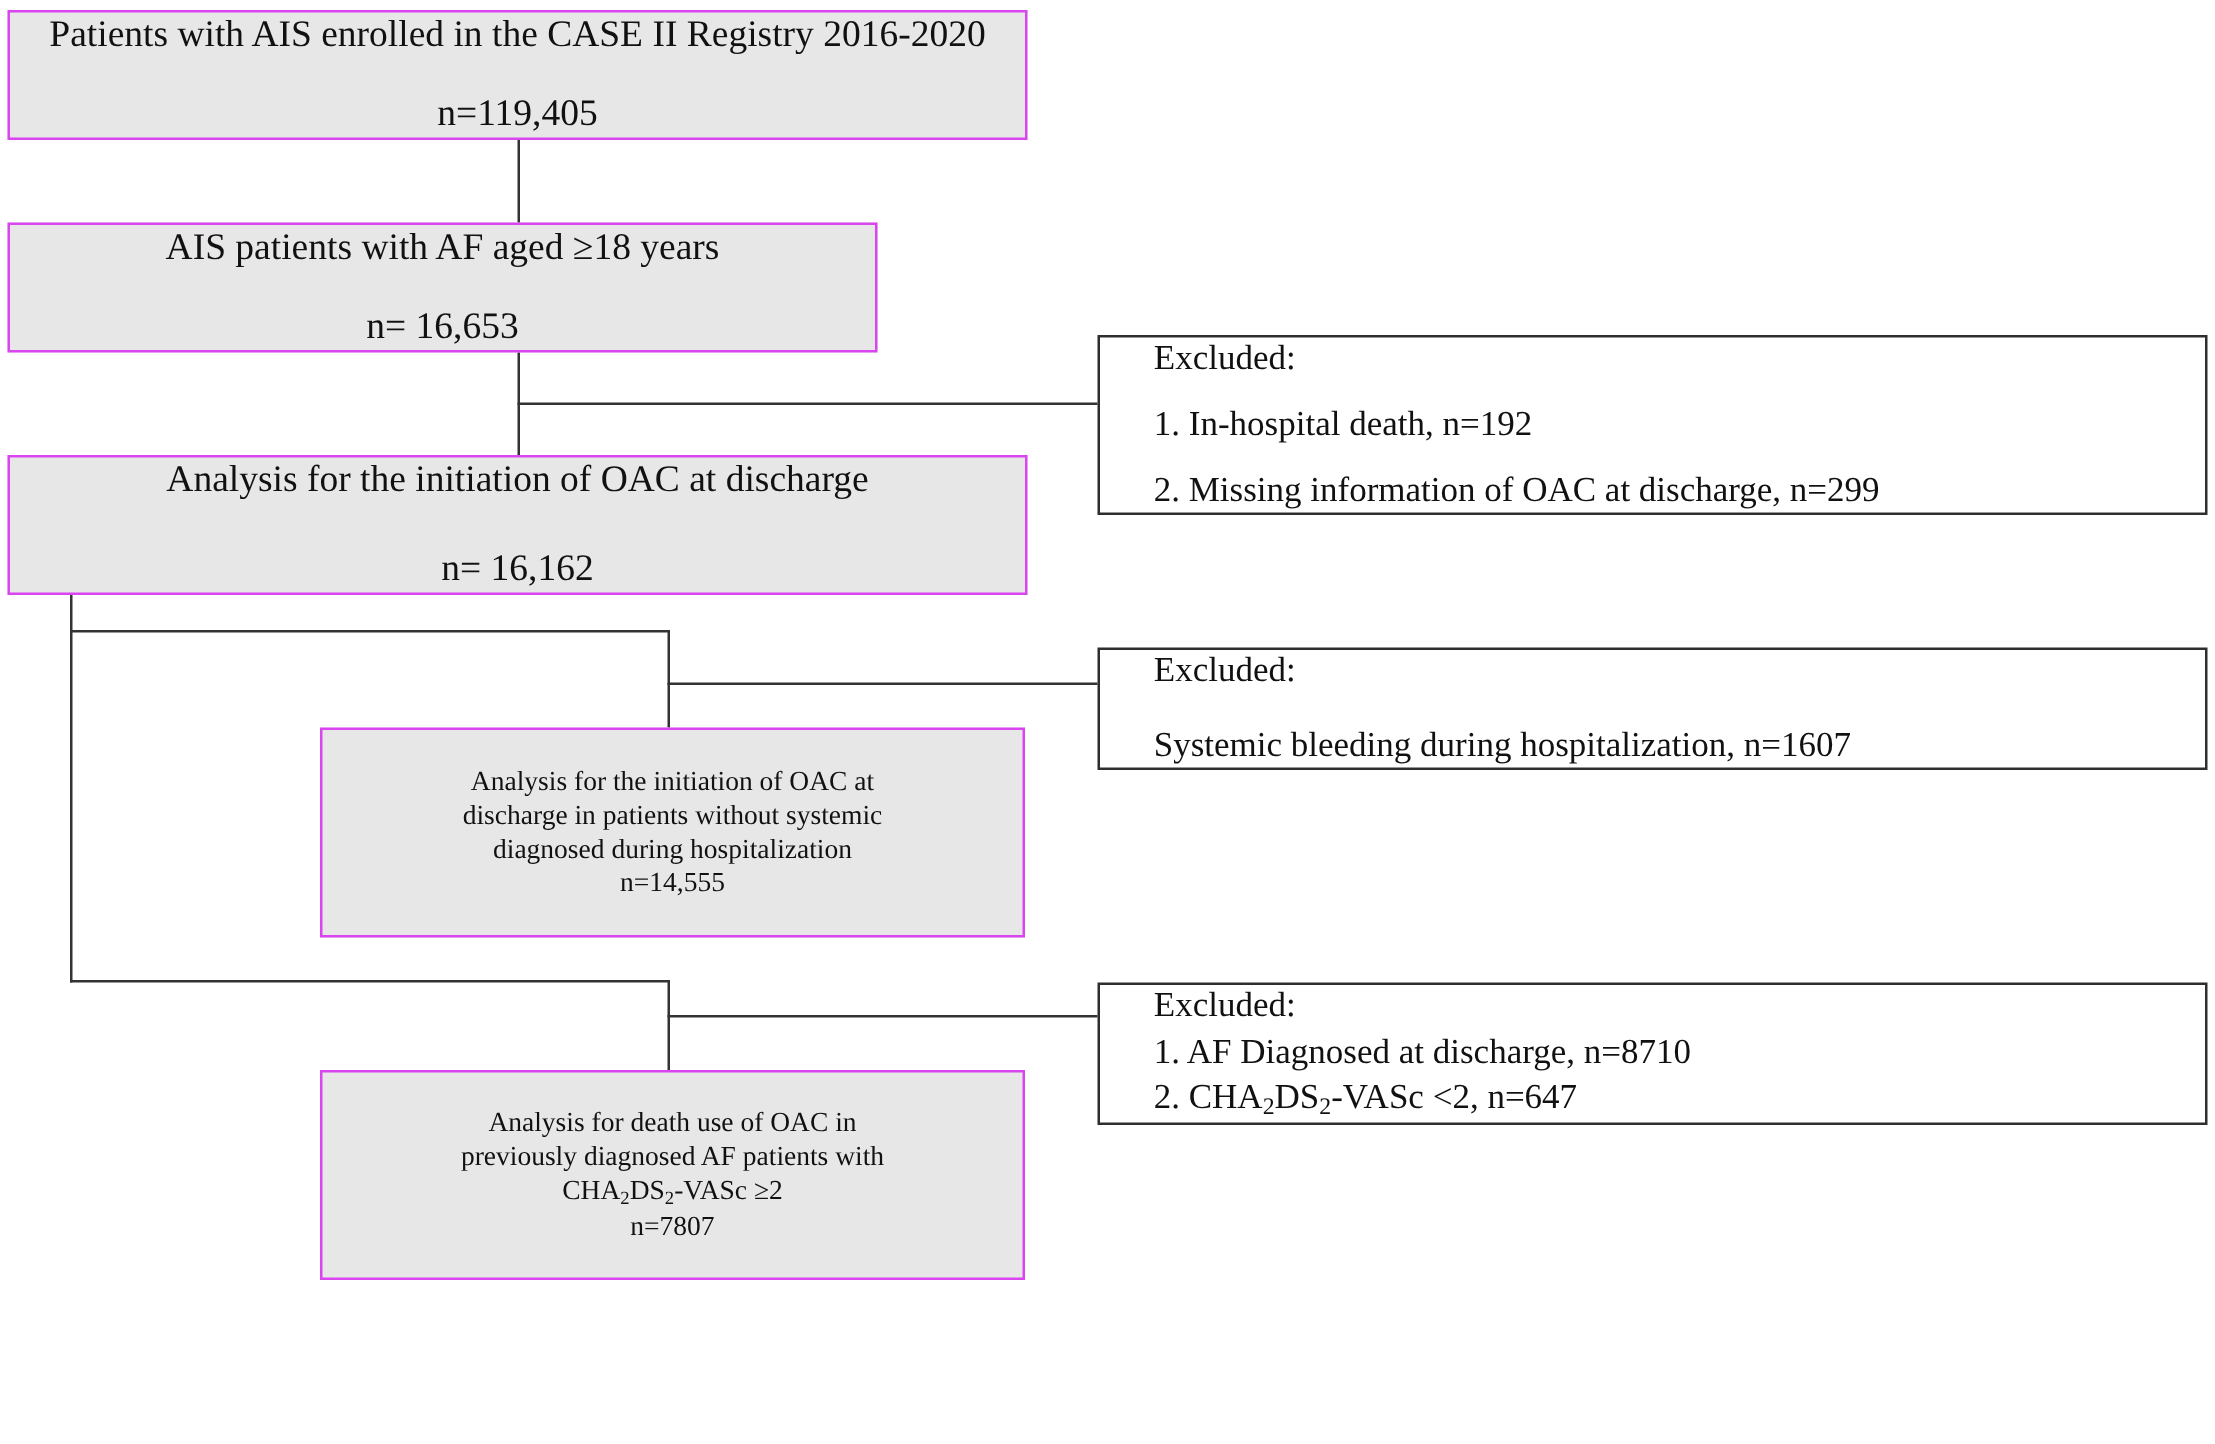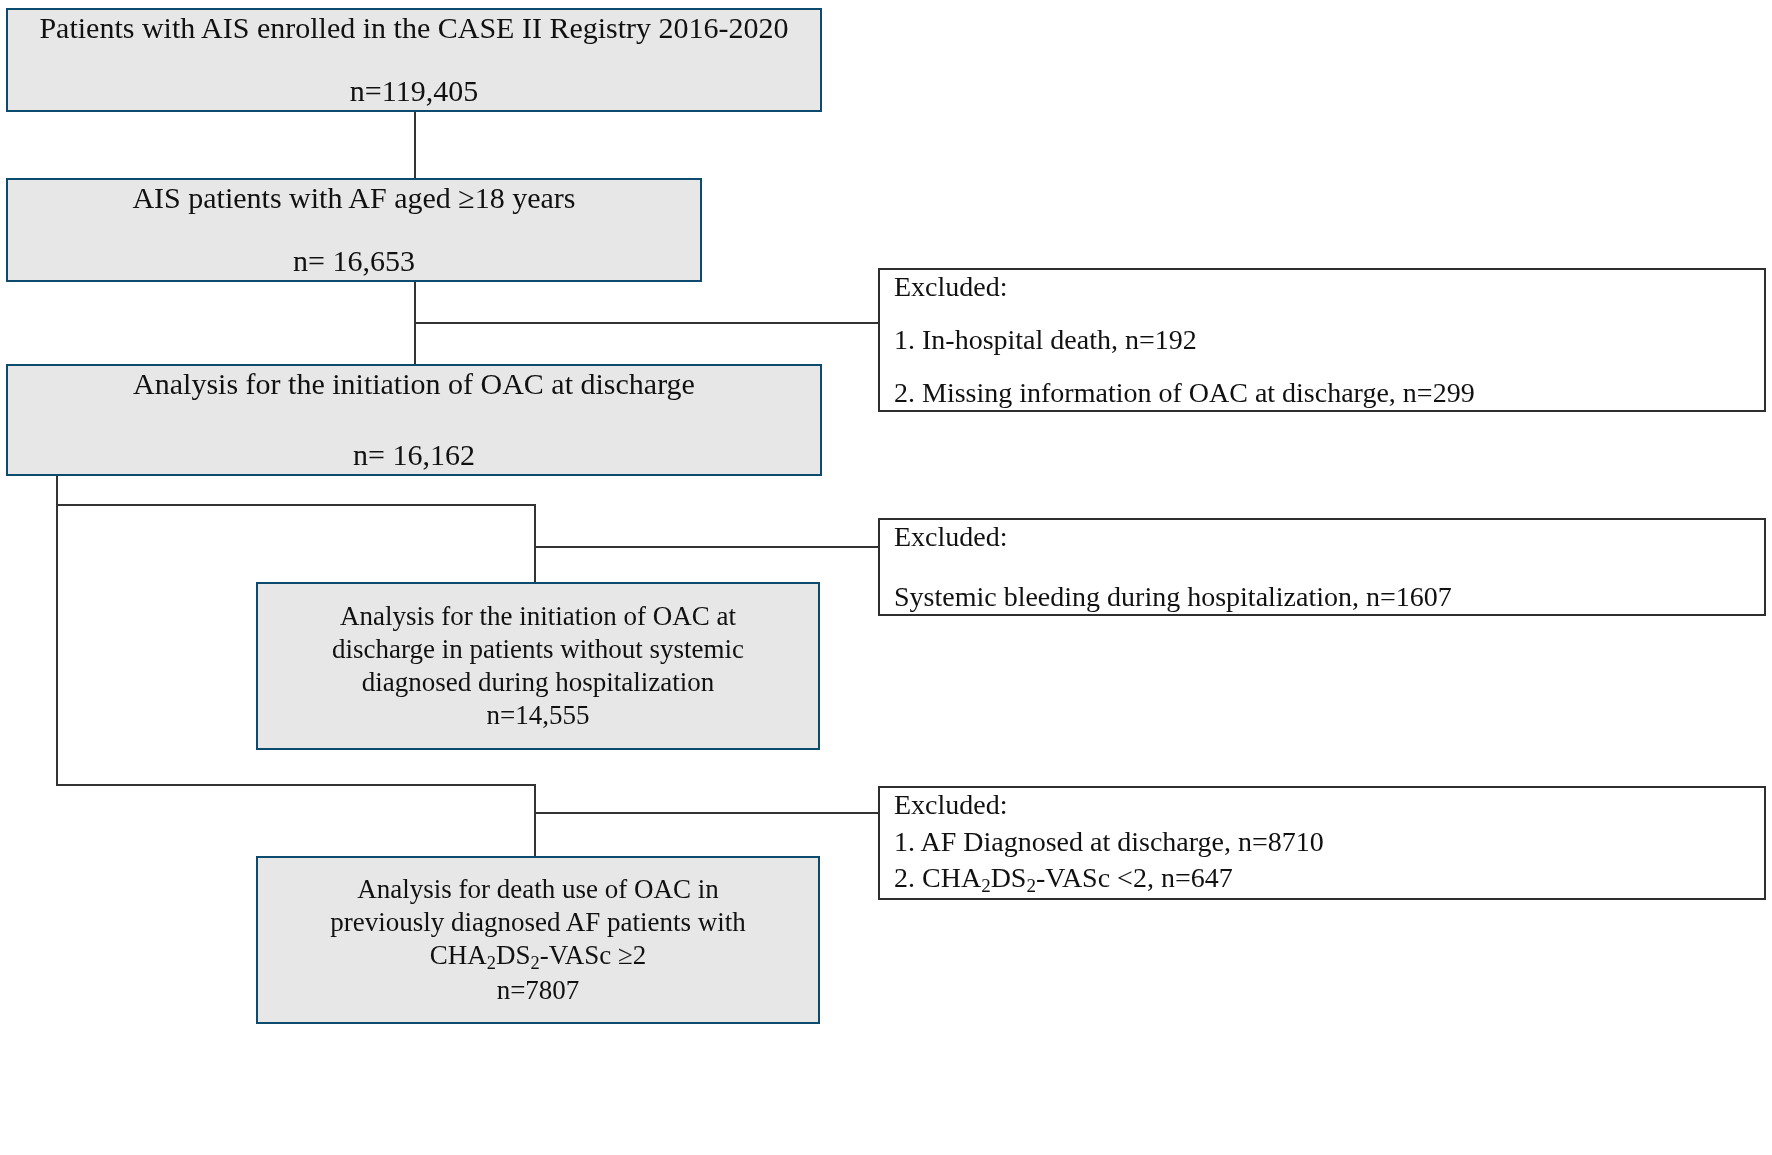--- a/index.html
+++ b/index.html
@@ -24,42 +24,43 @@
     box-sizing: border-box;
     display: flex;
     flex-direction: column;
     align-items: center;
     justify-content: center;
     text-align: center;
     z-index: 3;
   }
   .node.main {
     background: #e7e7e7;
-    border: 2px solid #0c4a6e;
+    border: 2px solid #d946ef;
   }
   .node.excl {
     background: #ffffff;
     border: 2px solid #2e2e2e;
     align-items: flex-start;
     justify-content: center;
     text-align: left;
   }
   .node .line {
     display: block;
     width: 100%;
     line-height: 1.22;
     white-space: nowrap;
   }
   .node.excl .line {
     width: auto;
     padding-left: 14px;
+    margin-left: 29px;
   }
 
   .t-main   { font-size: 30px; }
-  .t-mainsm { font-size: 27px; }
+  .t-mainsm { font-size: 22px; }
   .t-excl   { font-size: 28px; }
 
   .gap-lg { height: 34px; }
   .gap-md { height: 26px; }
   .gap-sm { height: 14px; }
 
   sub { font-size: 0.68em; vertical-align: -0.28em; }
 
   
   .conn {

